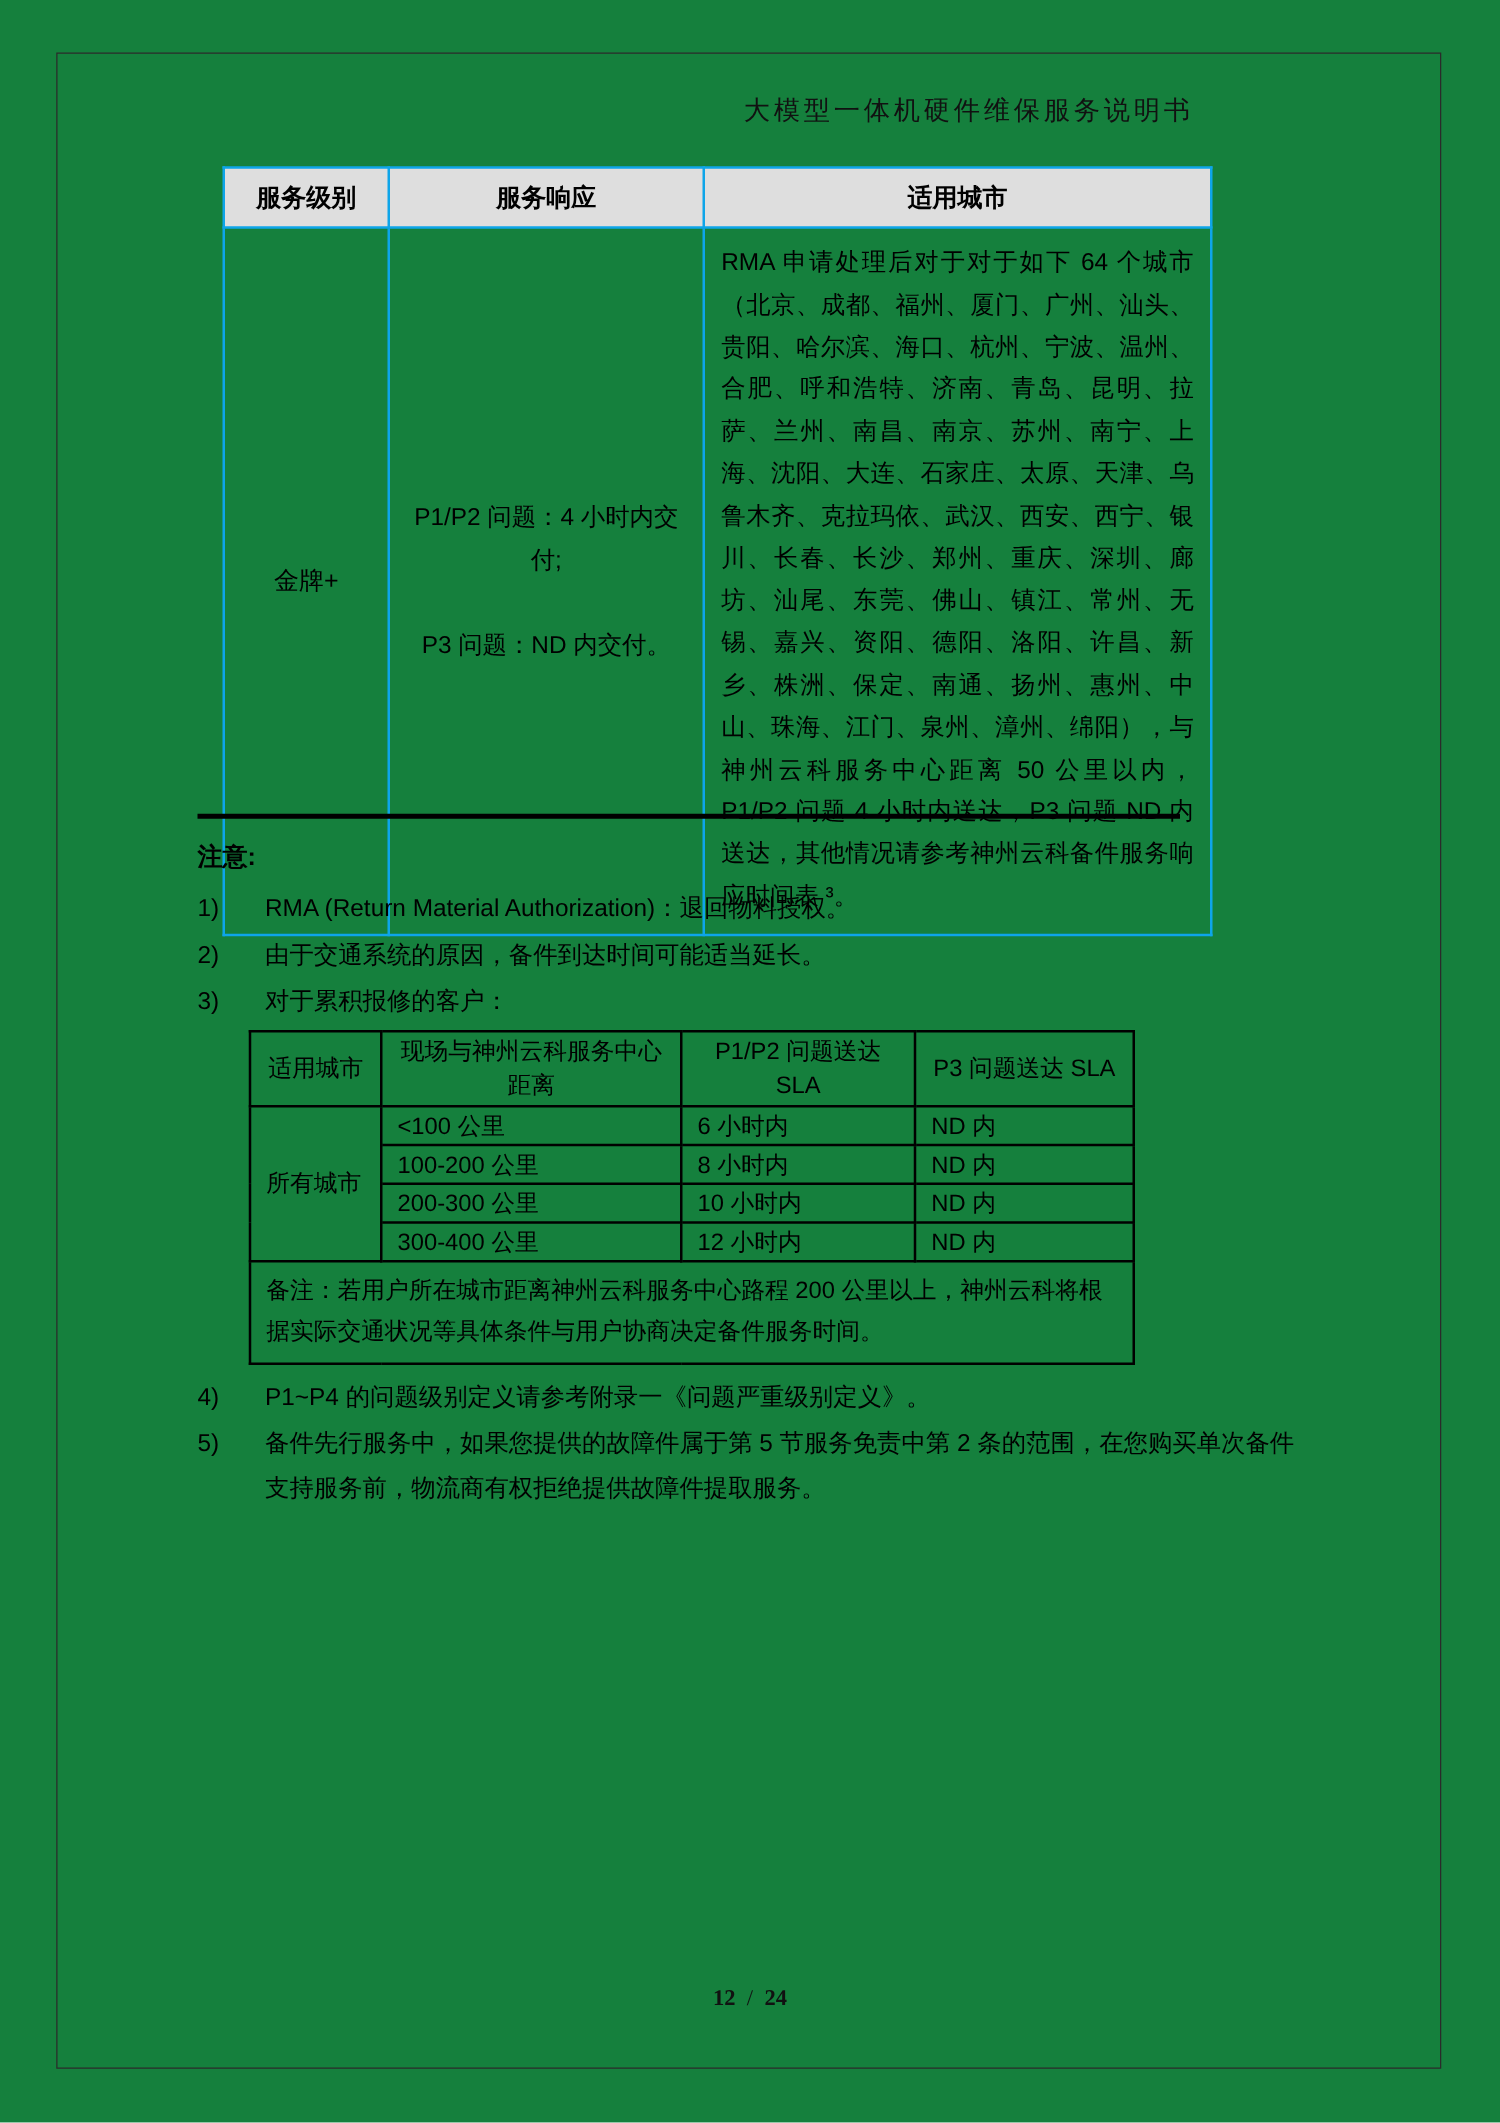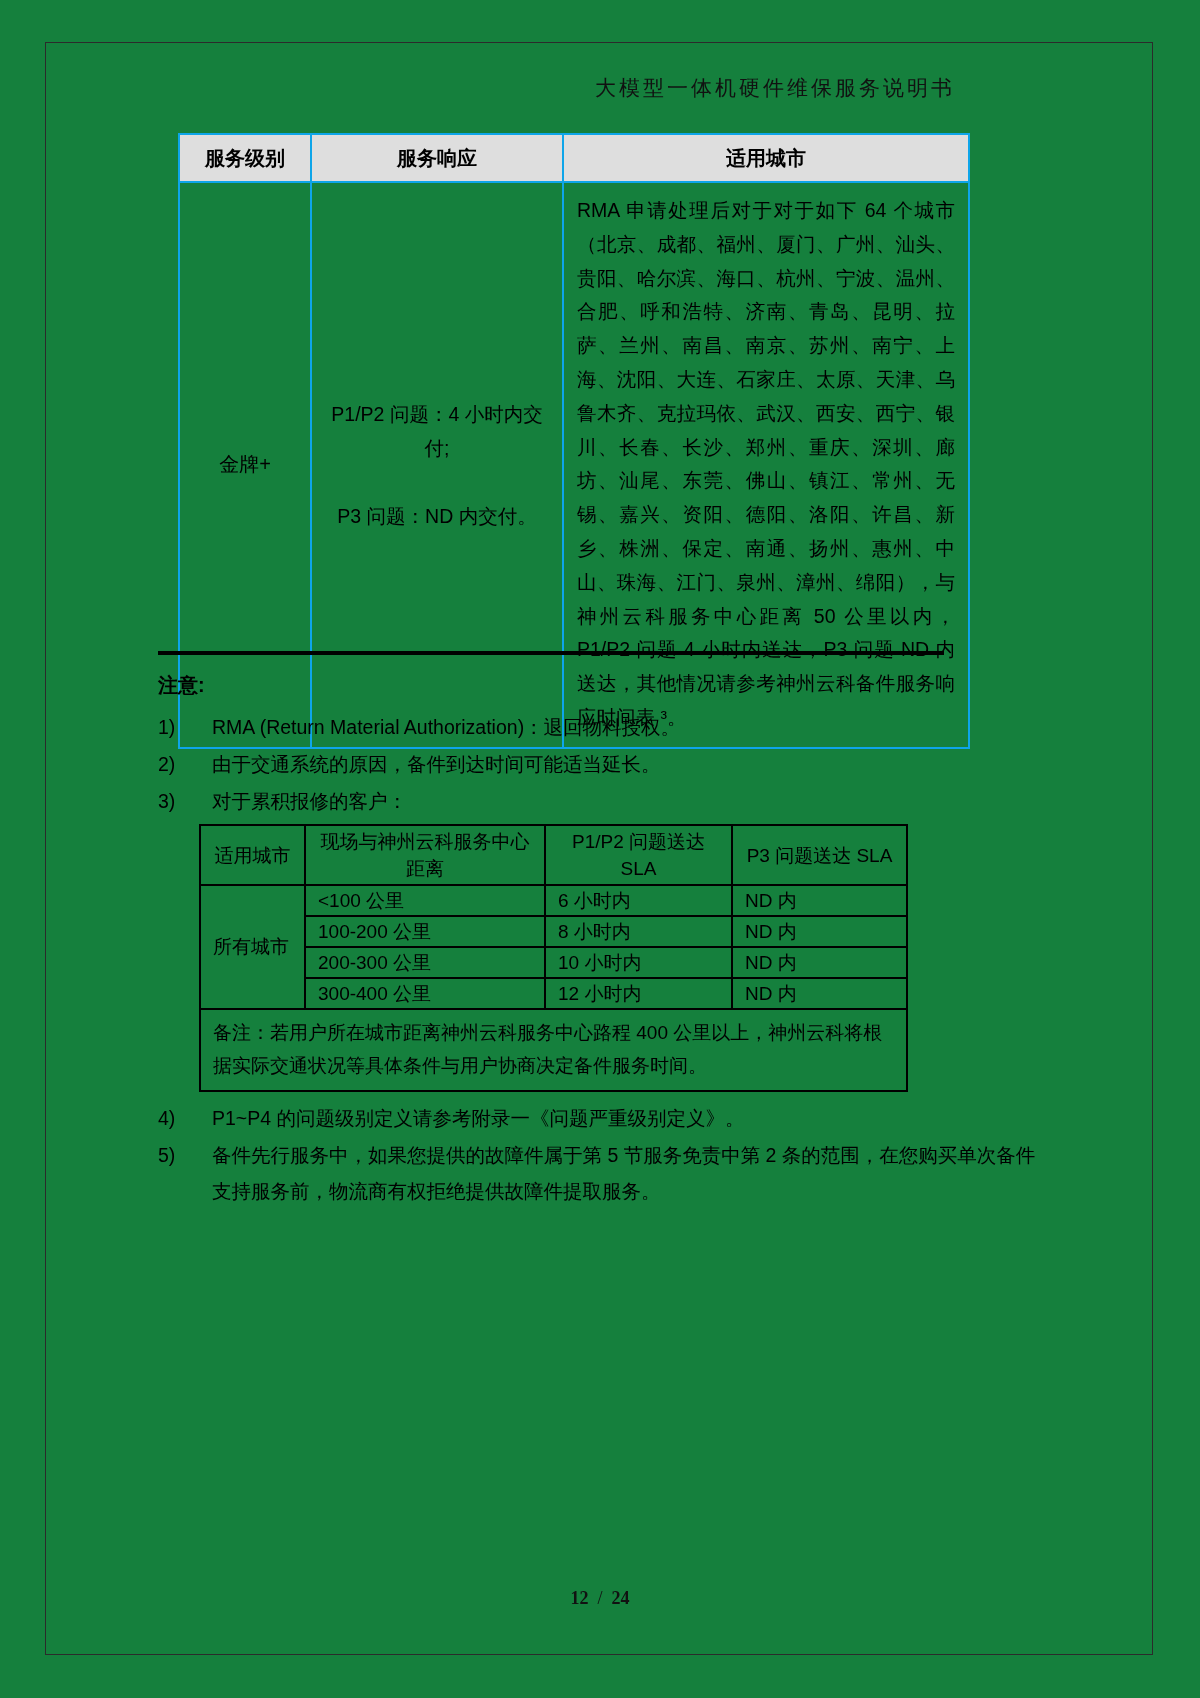--- a/index.html
+++ b/index.html
@@ -216,21 +216,21 @@
           <td>200-300 公里</td>
           <td>10 小时内</td>
           <td>ND 内</td>
         </tr>
         <tr>
           <td>300-400 公里</td>
           <td>12 小时内</td>
           <td>ND 内</td>
         </tr>
         <tr>
-          <td class="remark-cell" colspan="4">备注：若用户所在城市距离神州云科服务中心路程 400 公里以上，神州云科将根据实际交通状况等具体条件与用户协商决定备件服务时间。</td>
+          <td class="remark-cell" colspan="4">备注：若用户所在城市距离神州云科服务中心路程 200 公里以上，神州云科将根据实际交通状况等具体条件与用户协商决定备件服务时间。</td>
         </tr>
       </tbody>
     </table>
 
     <div class="note-row">
       <div class="note-num">4)</div>
       <div class="note-text">P1~P4 的问题级别定义请参考附录一《问题严重级别定义》。</div>
     </div>
     <div class="note-row">
       <div class="note-num">5)</div>

